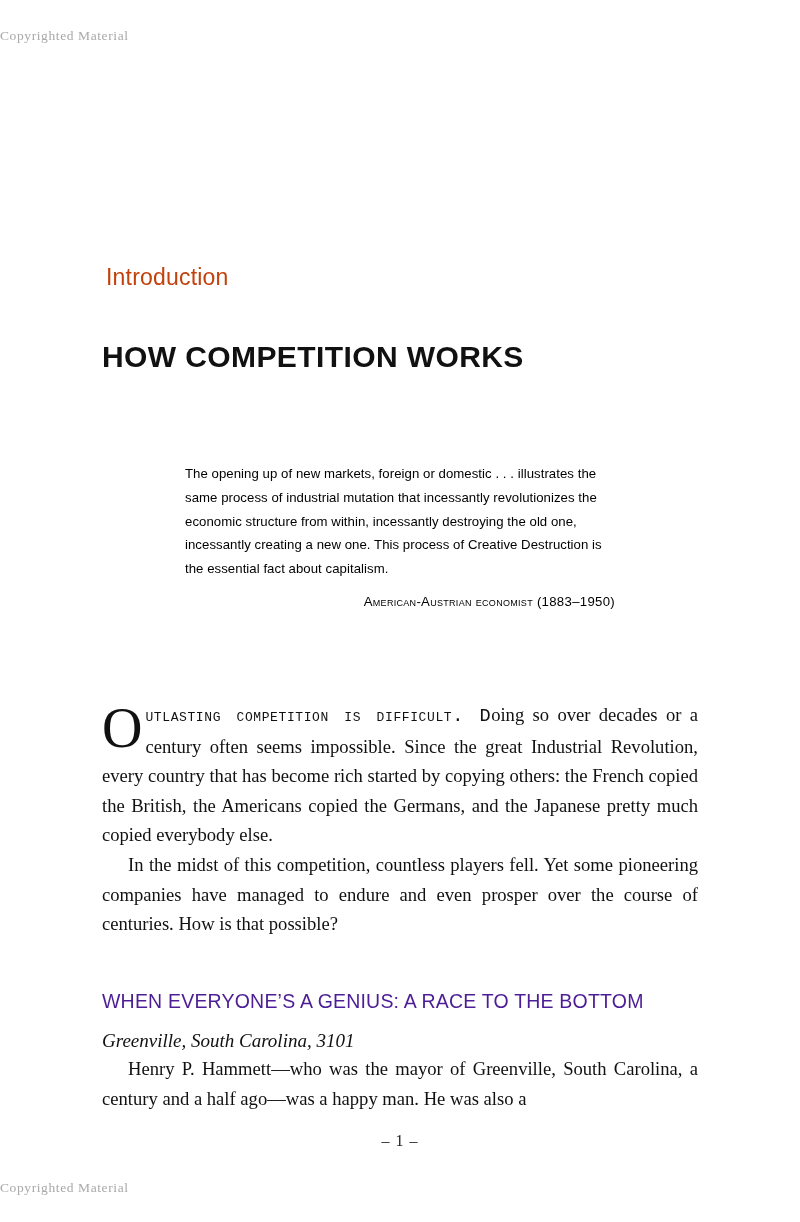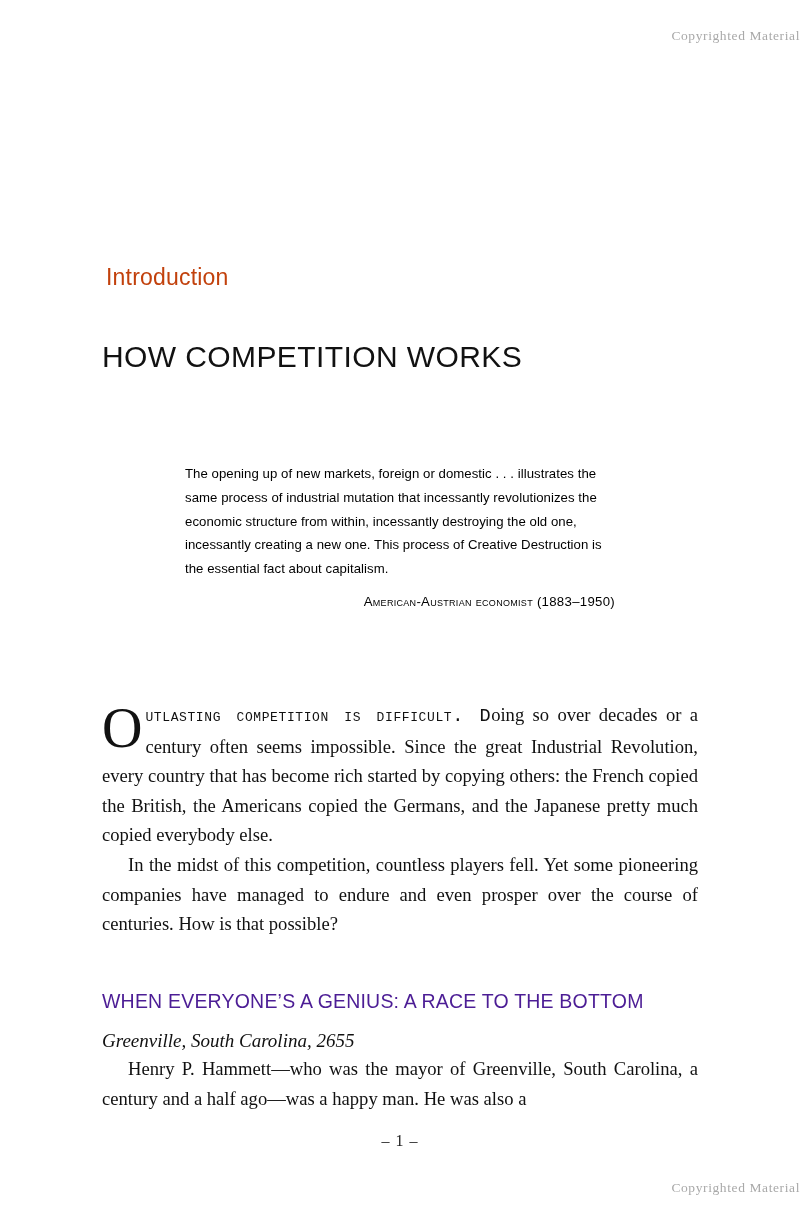--- a/index.html
+++ b/index.html
@@ -18,21 +18,21 @@
 
   .page {
     position: absolute;
     inset: 0;
   }
 
   .watermark {
     position: absolute;
     left: 0;
     right: 0;
-    text-align: right;
+    text-align: left;
     font-family: "Liberation Serif", serif;
     font-size: 13.5px;
     letter-spacing: 0.6px;
     color: #a9a9a9;
   }
   .watermark-top { top: 28px; }
   .watermark-bottom { top: 1180px; }
 
   .content {
     position: absolute;
@@ -50,21 +50,21 @@
     font-size: 23px;
     letter-spacing: 0.2px;
     color: #c2410c;
   }
 
   .chapter-title {
     position: absolute;
     top: 340px;
     left: 0;
     font-family: "Liberation Sans", sans-serif;
-    font-weight: 400;
+    font-weight: 700;
     font-size: 30px;
     letter-spacing: 0.4px;
     color: #111111;
   }
 
   .epigraph {
     position: absolute;
     top: 462px;
     left: 83px;
     width: 430px;
@@ -179,21 +179,21 @@
 
     <div class="body-block" style="top: 700px;">
       <p class="para first-para">
         <span class="dropcap">O</span><span class="lead-smallcaps">utlasting competition is difficult. D</span><span>oing so over decades or a century often seems impossible. Since the great Industrial Revolution, every country that has become rich started by copying others: the French copied the British, the Americans copied the Germans, and the Japanese pretty much copied everybody else.</span>
       </p>
       <p class="para indent">In the midst of this competition, countless players fell. Yet some pioneering companies have managed to endure and even prosper over the course of centuries. How is that possible?</p>
     </div>
 
     <div class="section-head" style="top: 990px;">WHEN EVERYONE’S A GENIUS: A RACE TO THE BOTTOM</div>
 
-    <div class="sub-italic" style="top: 1030px;">Greenville, South Carolina, 2655</div>
+    <div class="sub-italic" style="top: 1030px;">Greenville, South Carolina, 3101</div>
 
     <div class="body-block" style="top: 1054px;">
       <p class="para indent">Henry P. Hammett—who was the mayor of Greenville, South Carolina, a century and a half ago—was a happy man. He was also a</p>
     </div>
 
   </div>
 
   <div class="folio">– 1 –</div>
 
   <div class="watermark watermark-bottom">Copyrighted Material</div>

